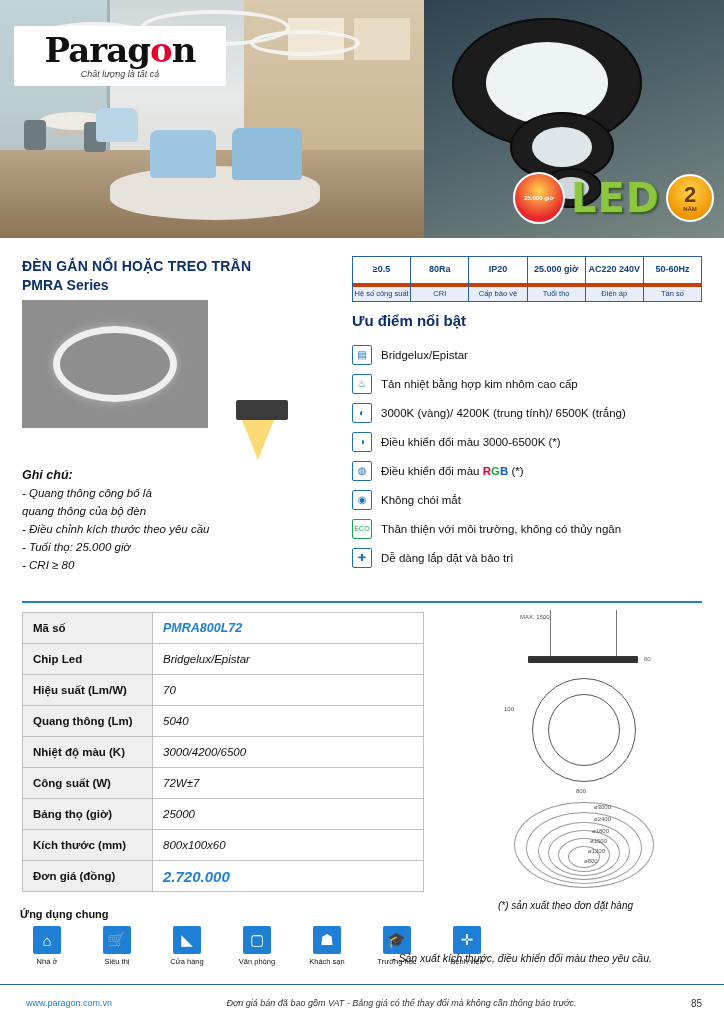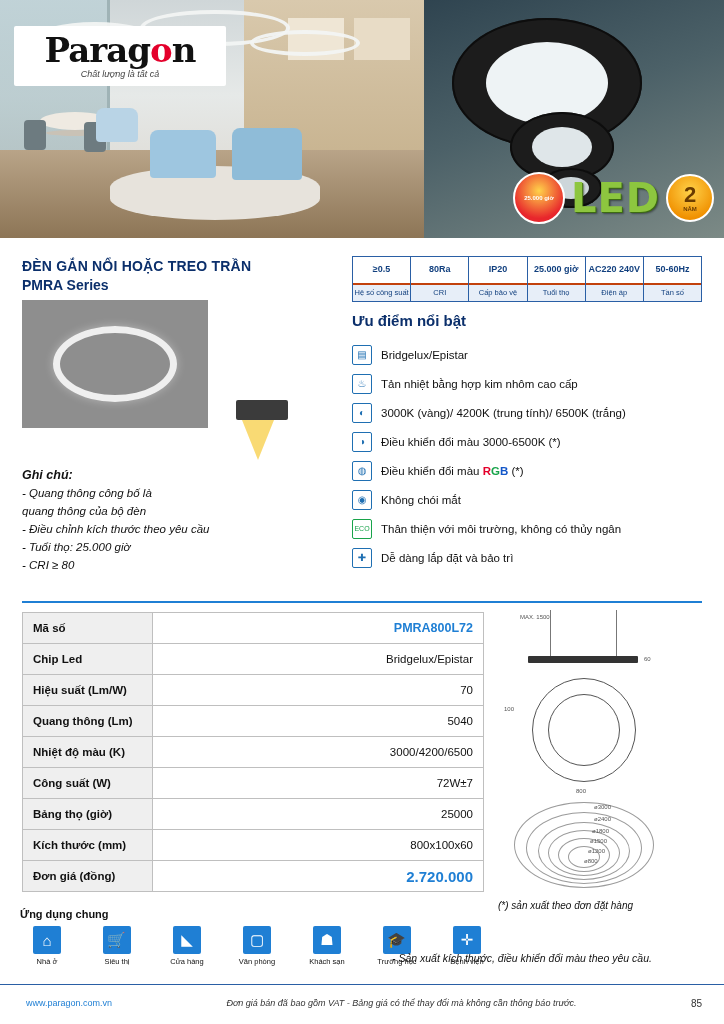--- a/index.html
+++ b/index.html
@@ -122,21 +122,21 @@
   .note { position:absolute; left:22px; top:466px; width:300px; font-style:italic; font-size:11.5px; color:#111; line-height:1.55; }
   .note .hdr { font-weight:bold; font-size:12.5px; }
 
   
   .spec-strip { position:absolute; left:352px; top:256px; width:350px; height:46px;
     display:flex; border:1px solid #2a5fa5; }
   .spec-cell { flex:1; border-right:1px solid #2a5fa5; text-align:center; display:flex; flex-direction:column; }
   .spec-cell:last-child { border-right:none; }
   .spec-cell .v { flex:1; display:flex; align-items:center; justify-content:center;
     font-size:9px; color:#12407f; font-weight:bold; line-height:1.1; padding:1px; }
-  .spec-cell .k { background:#e7eef8; border-top:2px solid #c2410c; font-size:7.5px;
+  .spec-cell .k { background:#e7eef8; border-top:4px solid #c2410c; font-size:7.5px;
     color:#12407f; padding:3px 1px; line-height:1.1; min-height:18px; display:flex;
     align-items:center; justify-content:center; }
 
   
   .feat-title { position:absolute; left:352px; top:312px; font-size:15px; font-weight:bold; color:#0b2f6b; }
   .features { position:absolute; left:352px; top:340px; width:360px; }
   .feature { display:flex; align-items:center; gap:9px; height:29px; }
   .feature .ic {
     width:20px; height:20px; flex:0 0 20px; border:1px solid #1f6fb2; border-radius:2px;
     display:flex; align-items:center; justify-content:center; font-size:10px; color:#1f6fb2;
@@ -149,24 +149,24 @@
 
   
   .bar {
     position:absolute; left:22px; top:574px; width:296px; height:26px;
     background:#1f7fd4; color:#fff; font-weight:bold; font-size:12.5px;
     display:flex; align-items:center; padding-left:14px;
   }
   .bar-underline { position:absolute; left:22px; top:601px; width:680px; height:2px; background:#1f7fd4; }
 
   
-  .tbl { position:absolute; left:22px; top:612px; width:462px; border-collapse:collapse; }
+  .tbl { position:absolute; left:22px; top:612px; width:402px; border-collapse:collapse; }
   .tbl td { border:1px solid #bfbfbf; height:31px; font-size:11.5px; padding:0 10px; }
   .tbl td.k { width:130px; background:#efefef; font-weight:bold; color:#111; }
-  .tbl td.v { text-align:right; color:#111; }
+  .tbl td.v { text-align:left; color:#111;font-style:italic; }
   .tbl tr.code td.v { color:#1f7fd4; font-weight:bold; font-size:12.5px; }
   .tbl tr.price td.k { background:#efefef; }
   .tbl tr.price td.v { color:#1f7fd4; font-weight:bold; font-size:15px; }
 
   
   .draw { position:absolute; left:498px; top:606px; width:206px; height:290px; }
   .dim-label { position:absolute; font-size:6px; color:#555; }
   .susp-line { position:absolute; width:1px; background:#777; }
   .susp-bar { position:absolute; background:#333; height:7px; border-radius:1px; }
   .circle-out { position:absolute; border:1px solid #555; border-radius:50%; }

